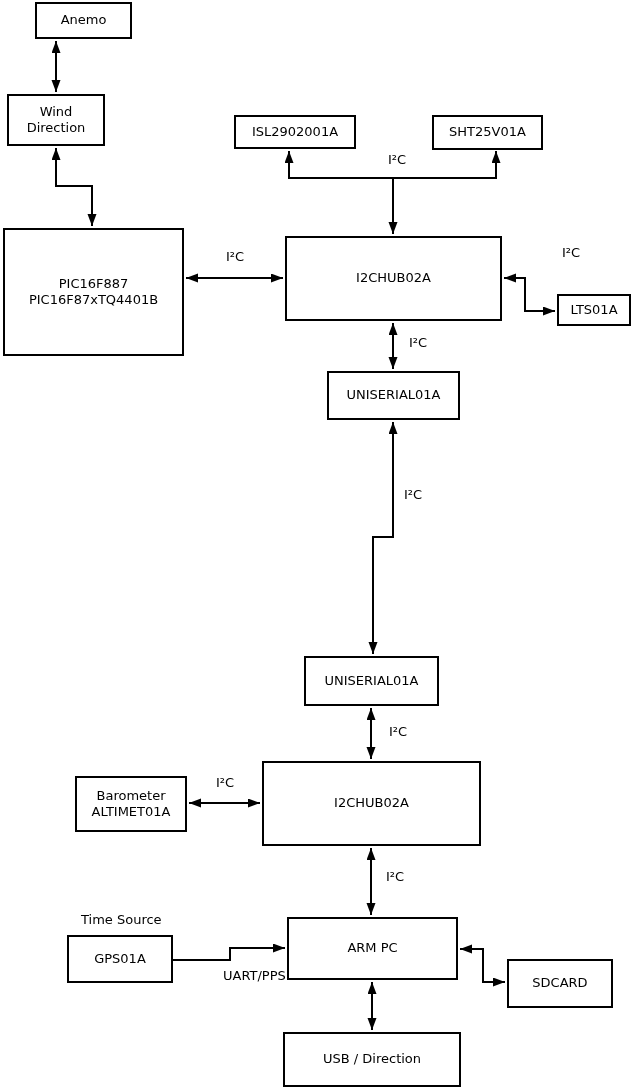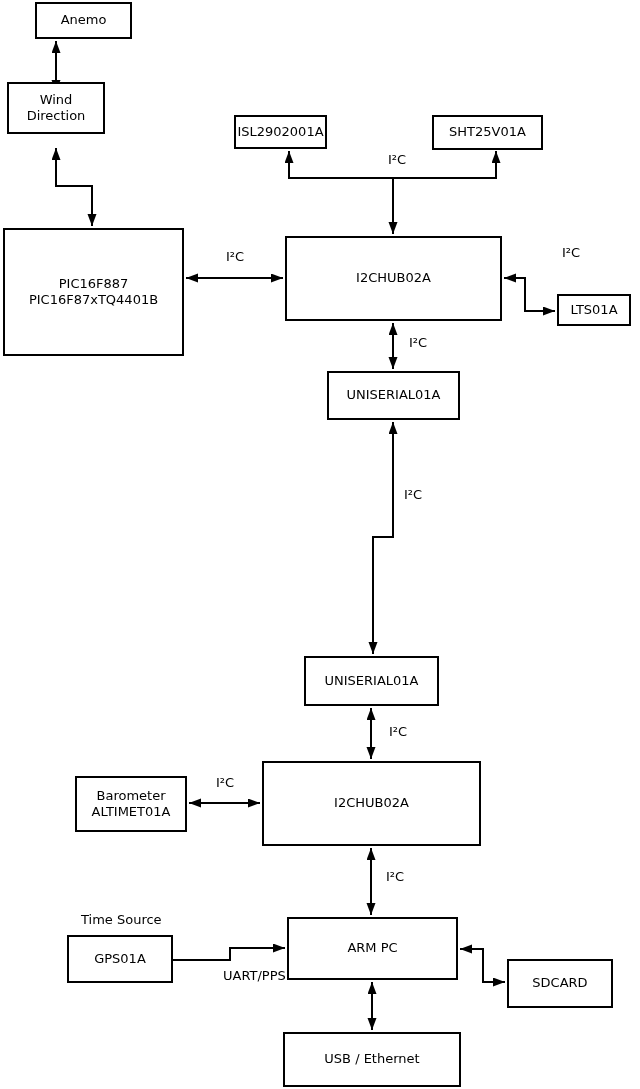--- a/index.html
+++ b/index.html
@@ -60,37 +60,37 @@
       <path d="M 371,708 L 371,759" marker-start="url(#arrow)" marker-end="url(#arrow)"></path>
       <path d="M 189,803 L 260,803" marker-start="url(#arrow)" marker-end="url(#arrow)"></path>
       <path d="M 371,848 L 371,915" marker-start="url(#arrow)" marker-end="url(#arrow)"></path>
       <path d="M 173,960 L 230,960 L 230,948 L 285,948" marker-end="url(#arrow)"></path>
       <path d="M 460,949 L 483,949 L 483,982 L 505,982" marker-start="url(#arrow)" marker-end="url(#arrow)"></path>
       <path d="M 372,982 L 372,1030" marker-start="url(#arrow)" marker-end="url(#arrow)"></path>
     </g>
   </svg>
 
   <div class="node" style="left:7px;   top:2px;    width:97px;  height:37px;margin-left:28px;"><span>Anemo</span></div>
-  <div class="node" style="left:7px;   top:82px;   width:98px;  height:52px;"><span>Wind
+  <div class="node" style="left:7px;   top:94px;   width:98px;  height:52px;"><span>Wind
 Direction</span></div>
   <div class="node" style="left:3px;   top:228px;  width:181px; height:128px;"><span>PIC16F887
 PIC16F87xTQ4401B</span></div>
-  <div class="node" style="left:234px; top:115px;  width:93px; height:34px;"><span>ISL2902001A</span></div>
+  <div class="node" style="left:234px; top:115px;  width:122px; height:34px;"><span>ISL2902001A</span></div>
   <div class="node" style="left:432px; top:115px;  width:111px; height:35px;text-align:center;"><span>SHT25V01A</span></div>
   <div class="node" style="left:285px; top:236px;  width:217px; height:85px;"><span>I2CHUB02A</span></div>
   <div class="node" style="left:557px; top:294px;  width:74px;  height:32px;"><span>LTS01A</span></div>
   <div class="node" style="left:327px; top:371px;  width:133px; height:49px;"><span>UNISERIAL01A</span></div>
   <div class="node" style="left:304px; top:656px;  width:135px; height:50px;"><span>UNISERIAL01A</span></div>
   <div class="node" style="left:262px; top:761px;  width:219px; height:85px;"><span>I2CHUB02A</span></div>
   <div class="node" style="left:75px;  top:776px;  width:112px; height:56px;"><span>Barometer
 ALTIMET01A</span></div>
   <div class="node" style="left:287px; top:917px;  width:171px; height:63px;"><span>ARM PC</span></div>
   <div class="node" style="left:67px;  top:935px;  width:106px; height:48px;"><span>GPS01A</span></div>
   <div class="node" style="left:507px; top:959px;  width:106px; height:49px;"><span>SDCARD</span></div>
-  <div class="node" style="left:283px; top:1032px; width:178px; height:55px;"><span>USB / Ethernet</span></div>
+  <div class="node" style="left:283px; top:1032px; width:178px; height:55px;"><span>USB / Direction</span></div>
 
   <div class="edge-label" style="left:388px; top:153px;">I²C</div>
   <div class="edge-label" style="left:226px; top:250px;">I²C</div>
   <div class="edge-label" style="left:562px; top:246px;">I²C</div>
   <div class="edge-label" style="left:409px; top:336px;">I²C</div>
   <div class="edge-label" style="left:404px; top:488px;">I²C</div>
   <div class="edge-label" style="left:389px; top:725px;">I²C</div>
   <div class="edge-label" style="left:216px; top:776px;">I²C</div>
   <div class="edge-label" style="left:386px; top:870px;">I²C</div>
   <div class="edge-label" style="left:81px;  top:913px;">Time Source</div>

